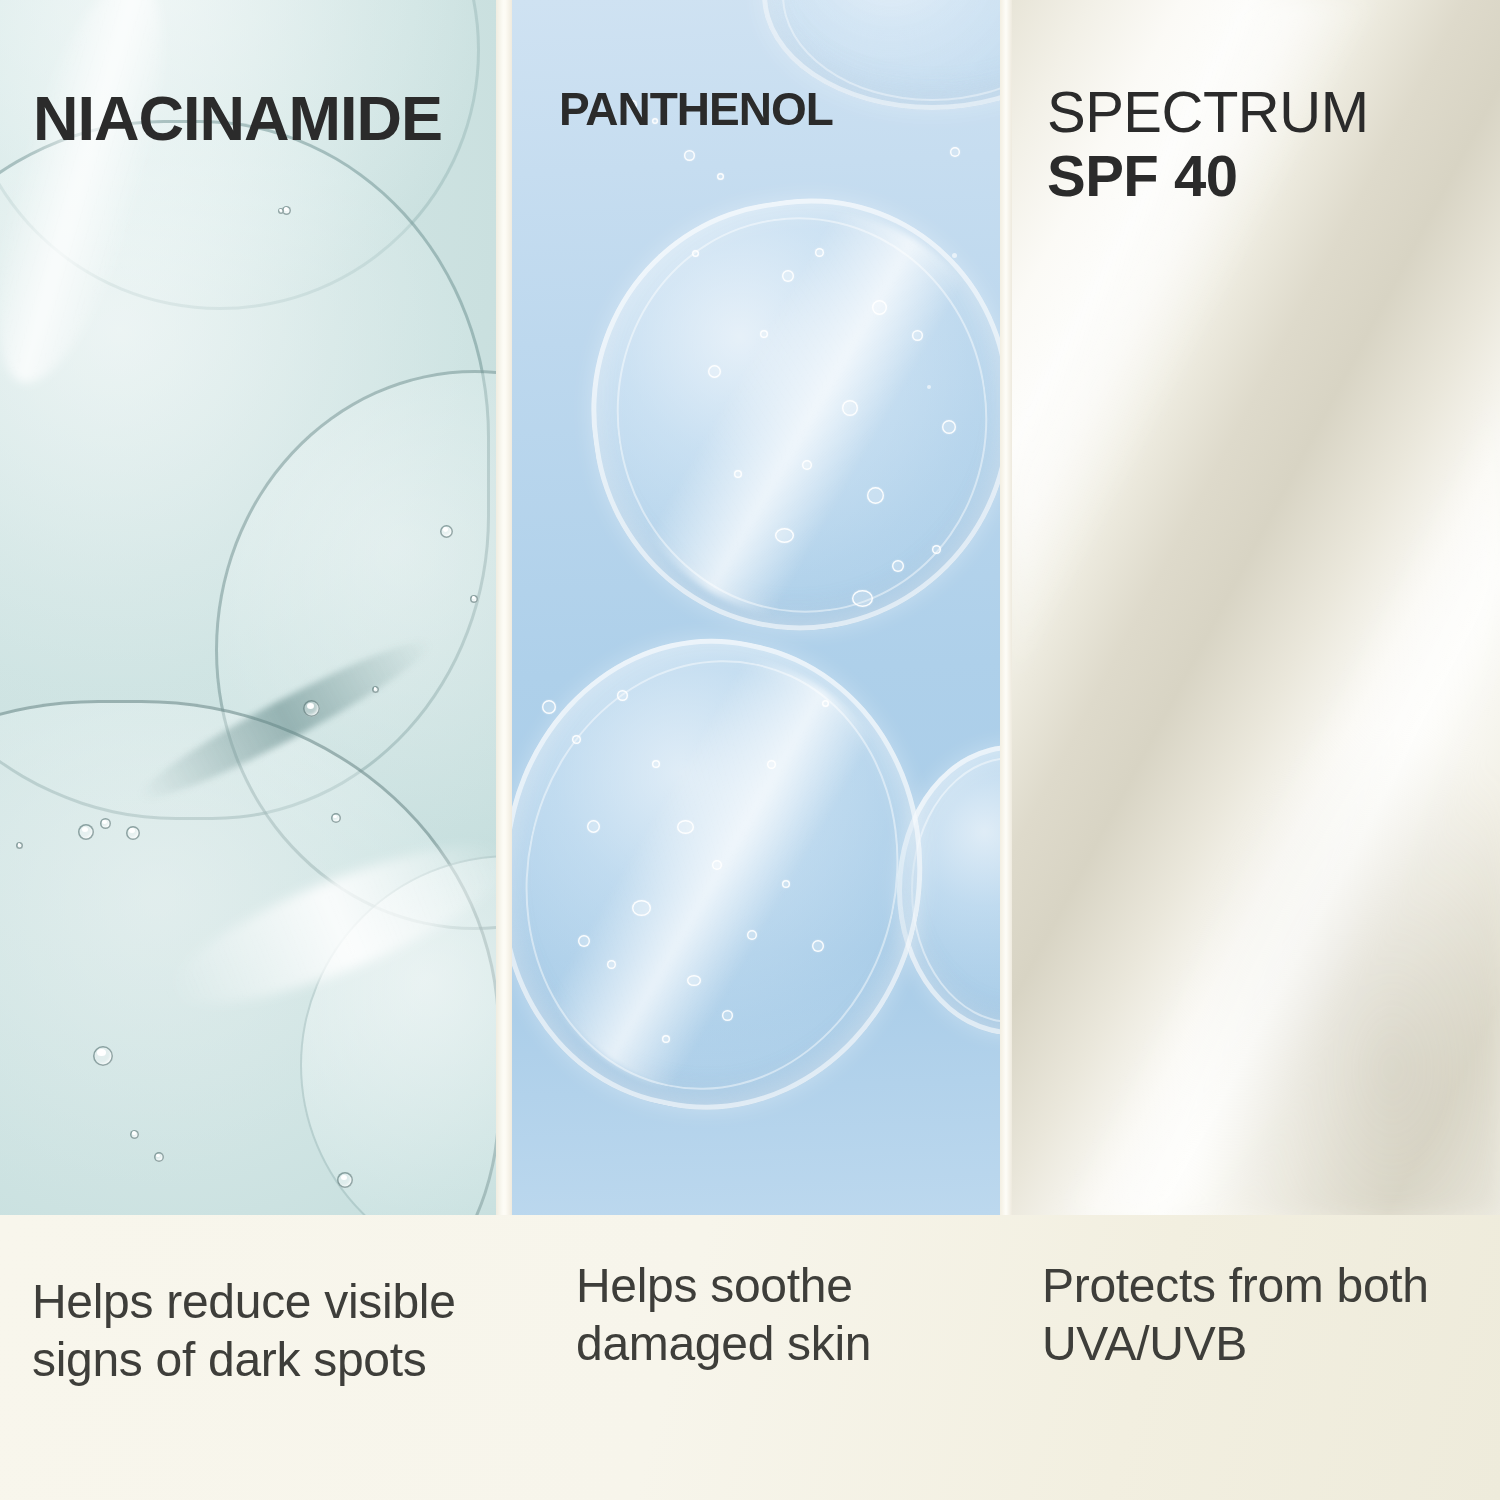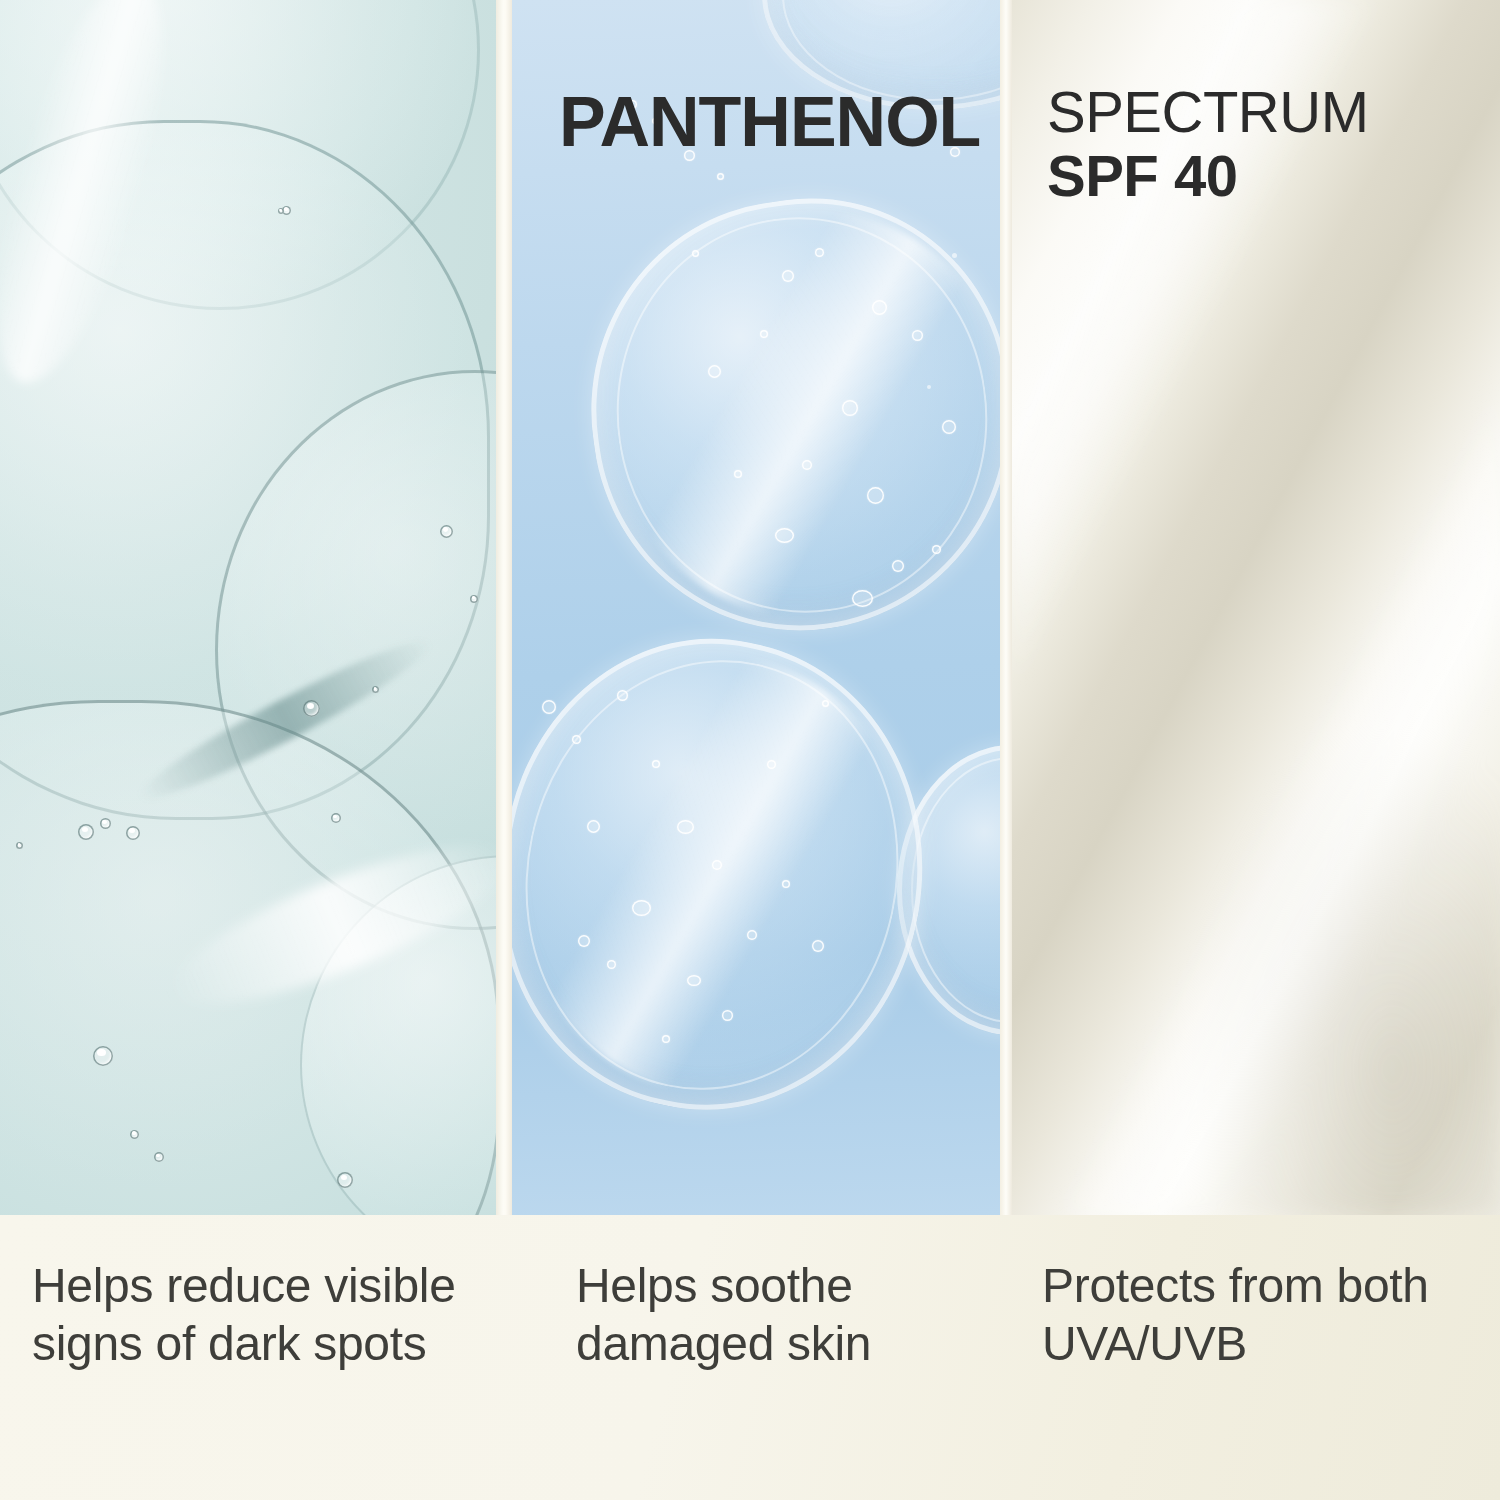--- a/index.html
+++ b/index.html
@@ -85,29 +85,29 @@
   .creambg::after{content:"";position:absolute;inset:0;
     background:
       linear-gradient(118deg, rgba(255,255,255,0) 18%, rgba(255,255,255,.55) 25%, rgba(255,255,255,0) 33%),
       linear-gradient(118deg, rgba(255,255,255,0) 60%, rgba(255,255,255,.45) 68%, rgba(255,255,255,0) 76%),
       radial-gradient(60% 40% at 78% 88%, rgba(150,144,122,.22), rgba(255,255,255,0) 70%);
     filter:blur(10px);}
 
   
   .head{position:absolute;z-index:6;color:#2b2b2b;letter-spacing:-0.5px;}
   .h-nia{left:33px;top:82px;font-size:63px;font-weight:bold;letter-spacing:-1px;}
-  .h-pan{left:47px;top:82px;font-size:70px;font-weight:bold;letter-spacing:-1px;}
+  .h-pan{left:47px;top:82px;font-size:46px;font-weight:bold;letter-spacing:-1px;}
   .h-spf{left:35px;top:80px;font-size:58px;line-height:64px;font-weight:normal;letter-spacing:-0.5px;}
   .h-spf .bold{font-weight:bold;}
 
   
   .captions{position:absolute;left:0;top:1215px;width:1500px;height:285px;
     background:linear-gradient(105deg,#f8f6ec 0%,#f7f5eb 45%,#f2efe0 75%,#eeebdb 100%);}
   .cap{position:absolute;top:42px;color:#3e3e3a;font-size:48px;line-height:58px;font-weight:normal;letter-spacing:-0.3px;}
-  .c1{left:32px;width:430px;}
+  .c1{left:32px;width:430px;margin-top:16px;}
   .c2{left:576px;width:430px;}
   .c3{left:1042px;width:430px;}
 </style>
 </head>
 <body>
 
 <div class="board">
 
   <div class="panels">
 
@@ -163,20 +163,21 @@
       <div class="bub" style="left:130px;top:1130px;width:9px;height:9px;">
           <i></i>
         </div>
       <div class="bub" style="left:154px;top:1152px;width:10px;height:10px;">
           <i></i>
         </div>
       <div class="bub" style="left:337px;top:1172px;width:16px;height:16px;">
           <i></i>
         </div>
 
+      <div class="head h-nia">NIACINAMIDE</div>
     </div>
 
     <div class="gap"></div>
 
     <div class="panel p2">
       <div class="bubbg"></div>
 
       <div class="bigbub bb4"></div>
       <div class="bigbub bb3"></div>
       <div class="bigbub bb1"></div>

